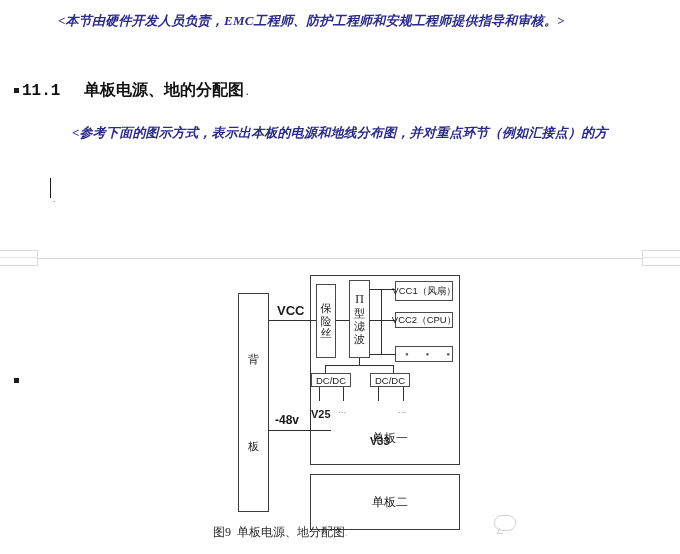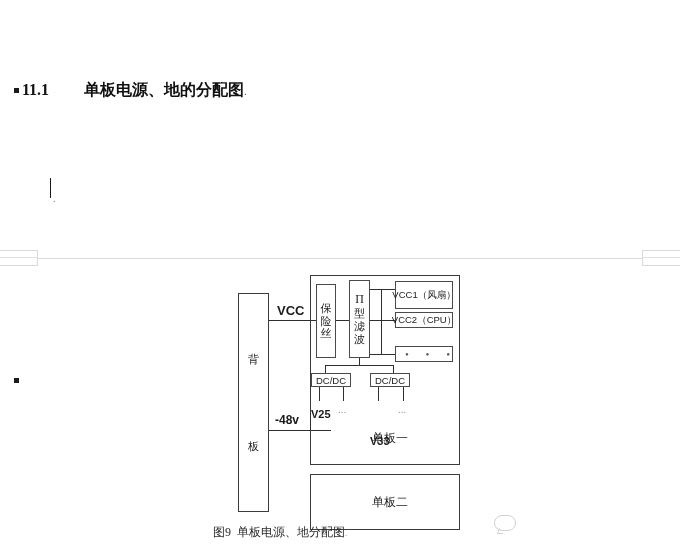--- a/index.html
+++ b/index.html
@@ -20,21 +20,21 @@
     font-size:13px;
     letter-spacing:.2px;
     white-space:nowrap;
   }
   .p1{left:58px;top:12px;}
   .p3a{left:72px;top:124px;}
   .p3b{left:58px;top:148px;}
 
   .heading{
     position:absolute;left:22px;top:80px;
-    font-family:Liberation Serif, serif;
+    font-family:Liberation Mono, monospace;
     font-weight:bold;font-size:16px;color:#111;white-space:nowrap;
   }
   .heading .num{display:inline-block;min-width:62px;}
   .heading .dot{color:#555;font-weight:normal;font-size:11px;}
 
   .sq-bullet{
     position:absolute;width:5px;height:5px;background:#1a1a1a;
   }
   .b1{left:14px;top:88px;}
   .b2{left:14px;top:378px;}
@@ -129,26 +129,28 @@
   }
   .wm-smudge{
     position:absolute;left:240px;top:60px;font-size:11px;color:#efe3e3;
   }
 </style>
 </head>
 <body>
 
 <div class="page">
 
+  <div class="para-blue p1">&lt;本节由硬件开发人员负责，EMC工程师、防护工程师和安规工程师提供指导和审核。&gt;</div>
 
   <div class="sq-bullet b1"></div>
   <div class="heading">
     <span class="num">11.1</span><span>单板电源、地的分配图</span><span class="dot">.</span>
   </div>
 
+  <div class="para-blue p3a">&lt;参考下面的图示方式，表示出本板的电源和地线分布图，并对重点环节（例如汇接点）的方</div>
 
   <div class="caret"></div>
   <div class="caret-dot">.</div>
 
   <div class="wm-smudge"></div>
 
   <div class="sep-line"></div>
   <div class="sep-tab left"></div>
   <div class="sep-tab right"></div>
 
@@ -194,21 +196,21 @@
 
     <div class="ln v" style="left:381px;top:31px;height:65px;"></div>
     <div class="ln h" style="left:370px;top:31px;width:12px;"></div>
     <div class="ln h" style="left:370px;top:62px;width:12px;"></div>
     <div class="ln h" style="left:370px;top:96px;width:12px;"></div>
 
     <div class="ln h" style="left:381px;top:31px;width:14px;"></div>
     <div class="ln h" style="left:381px;top:62px;width:14px;"></div>
     <div class="ln h" style="left:381px;top:96px;width:14px;"></div>
 
-    <div class="bx ol-thin" style="left:395px;top:23px;width:58px;height:28px;">
+    <div class="bx ol-thin" style="left:395px;top:23px;width:58px;height:20px;">
       <div class="boxlbl sans">VCC1（风扇）</div>
     </div>
     <div class="bx ol-thin" style="left:395px;top:54px;width:58px;height:16px;">
       <div class="boxlbl sans">VCC2（CPU）</div>
     </div>
     <div class="bx ol-thin" style="left:395px;top:88px;width:58px;height:16px;">
       <div class="boxlbl dots">• • •</div>
     </div>
 
     <div class="ln v" style="left:359px;top:100px;height:7px;"></div>

